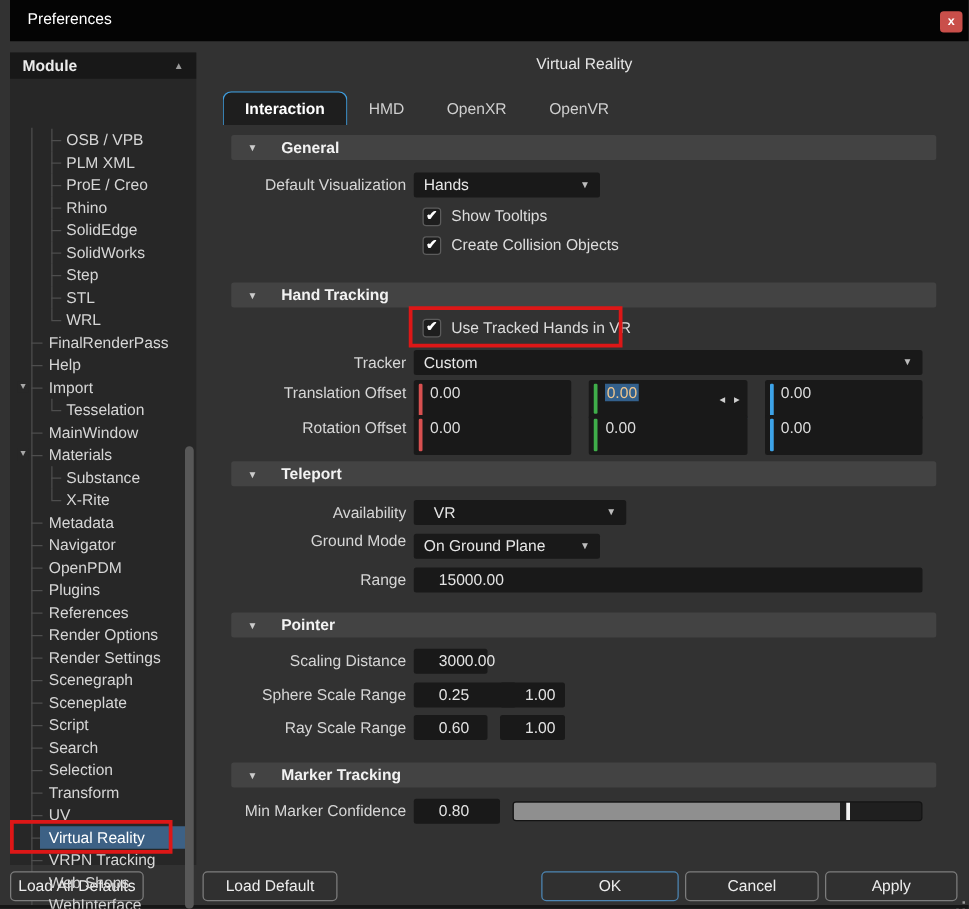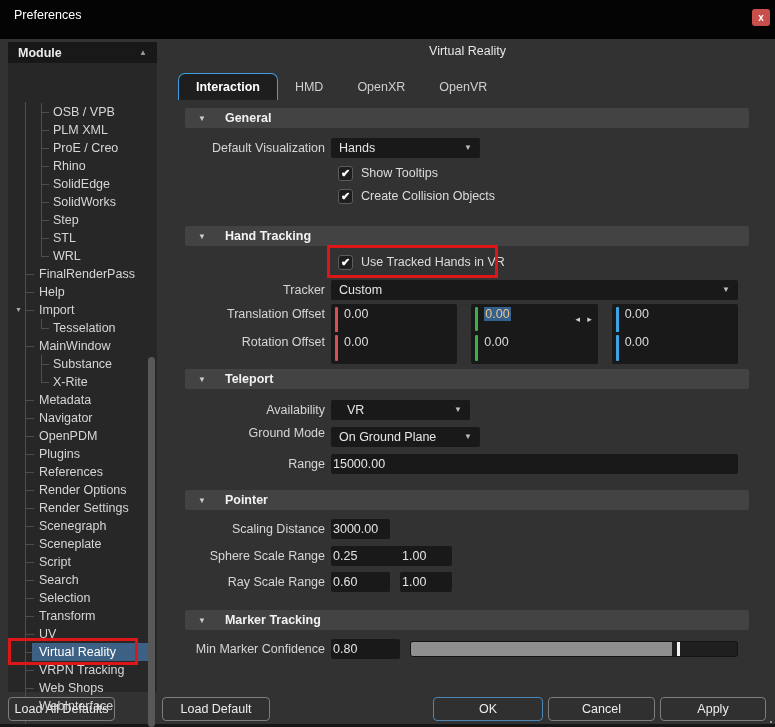--- a/index.html
+++ b/index.html
@@ -2,21 +2,21 @@
 <html style="--accent-x: #d85050; --accent-y: #3fae4a; --accent-z: #3da3e8; --focus: #3f9fe0; --sel-bg: #33608c; --sel-text: #efc58e; --ann: #dd1717; --sidebar-sel: #3d6185;"><head>
 <meta charset="utf-8">
 <style>
   html,body{margin:0;padding:0;}
   body{
     width:775px;height:727px;position:relative;overflow:hidden;
     background:#323232;font-family:"Liberation Sans",sans-serif;
     -webkit-font-smoothing:antialiased;
   }
   
-  .titlebar{position:absolute;left:0;top:0;right:0;height:39px;background:#040404;}
+  .titlebar{position:absolute;left:8px;top:0;right:0;height:33px;background:#040404;}
   .titlebar .wtitle{position:absolute;left:14px;top:8px;font-size:12.5px;color:#ffffff;}
   .close-btn{position:absolute;right:5px;top:9px;width:18px;height:17px;background:#c94f4a;
     border-radius:3px;color:#fff;font-size:10px;font-weight:bold;display:flex;
     align-items:center;justify-content:center;cursor:default;}
   .bottom-edge{position:absolute;left:0;right:0;bottom:0;height:3px;background:#161616;}
 
   
   .sidebar{position:absolute;left:8px;top:42px;width:149px;height:650px;background:#272727;}
   .mod-header{height:21px;background:#181818;display:flex;align-items:center;padding:0 10px;box-sizing:border-box;}
   .mod-header .mtitle{font-size:12.5px;font-weight:bold;color:#ececec;}
@@ -54,21 +54,21 @@
     border-radius:7px 7px 0 0;font-weight:bold;color:#ffffff;min-width:80px;justify-content:center;box-sizing:border-box;}
 
   .sec-header{position:absolute;left:185px;width:564px;height:20px;background:#434343;border-radius:2px;
     display:flex;align-items:center;box-sizing:border-box;}
   .sec-header .caret{font-size:8px;color:#cccccc;margin-left:13px;}
   .sec-header .stitle{font-size:12.5px;font-weight:bold;color:#f2f2f2;margin-left:19px;}
 
   .flabel{position:absolute;right:450px;height:20px;line-height:20px;font-size:12.5px;color:#d6d6d6;white-space:nowrap;}
 
   .field{position:absolute;height:20px;background:#191919;border-radius:2px;color:#e3e3e3;
-    font-size:12.5px;line-height:20px;padding-left:2px;box-sizing:border-box;}
+    font-size:12.5px;line-height:20px;padding-left:20px;box-sizing:border-box;}
   .dd{position:absolute;height:20px;background:#191919;border-radius:2px;color:#e6e6e6;
     font-size:12.5px;line-height:20px;padding-left:8px;box-sizing:border-box;}
   .dd .caret{position:absolute;right:8px;top:0;bottom:0;display:flex;align-items:center;font-size:8px;color:#bdbdbd;}
 
   .checkbox{position:absolute;width:15px;height:15px;background:#1e1e1e;border:1px solid #5c5c5c;border-radius:3px;
     box-sizing:border-box;display:flex;align-items:center;justify-content:center;
     color:#ffffff;font-size:11px;font-weight:bold;line-height:13px;}
   .cb-label{position:absolute;height:18px;line-height:18px;font-size:12.5px;color:#dcdcdc;white-space:nowrap;}
 
   .vrow{position:absolute;left:331px;width:407px;height:20px;display:flex;gap:14px;}
@@ -142,20 +142,24 @@
       <div class="tree-row lvl1 tick-t">
         <span class="expander">▼</span>
         <span class="tlabel">Import</span>
       </div>
       <div class="tree-row lvl2 tick-l">
         <span class="tlabel">Tesselation</span>
       </div>
       <div class="tree-row lvl1 tick-t">
         <span class="tlabel">MainWindow</span>
       </div>
+      <div class="tree-row lvl1 tick-t">
+        <span class="expander">▼</span>
+        <span class="tlabel">Materials</span>
+      </div>
       <div class="tree-row lvl2 tick-t">
         <span class="tlabel">Substance</span>
       </div>
       <div class="tree-row lvl2 tick-l">
         <span class="tlabel">X-Rite</span>
       </div>
       <div class="tree-row lvl1 tick-t">
         <span class="tlabel">Metadata</span>
       </div>
       <div class="tree-row lvl1 tick-t">
@@ -294,21 +298,21 @@
     <span class="bar z"></span>
     <span>0.00</span>
   </div>
 </div>
 
 <div class="sec-header" style="top:369px;">
   <span class="caret">▼</span>
   <span class="stitle">Teleport</span>
 </div>
 <div class="flabel" style="top:400px;">Availability</div>
-<div class="dd" style="left:331px;top:400px;width:139px;padding-left:16px;">
+<div class="dd" style="left:331px;top:400px;width:170px;padding-left:16px;">
   <span>VR</span>
   <span class="caret">▼</span>
 </div>
 <div class="flabel" style="top:423px;margin-left:30px;">Ground Mode</div>
 <div class="dd" style="left:331px;top:427px;width:149px;">
   <span>On Ground Plane</span>
   <span class="caret">▼</span>
 </div>
 <div class="flabel" style="top:454px;">Range</div>
 <div class="field" style="left:331px;top:454px;width:407px;">15000.00</div>

